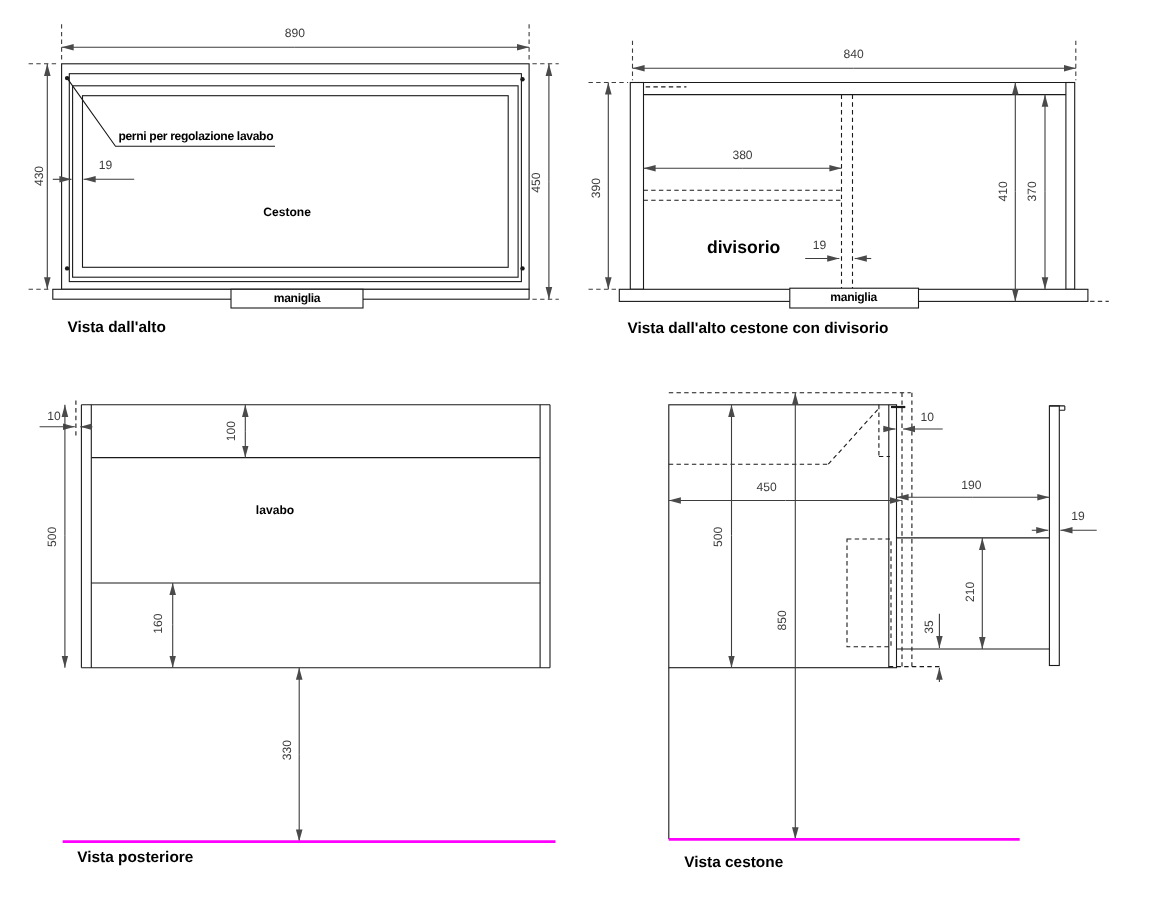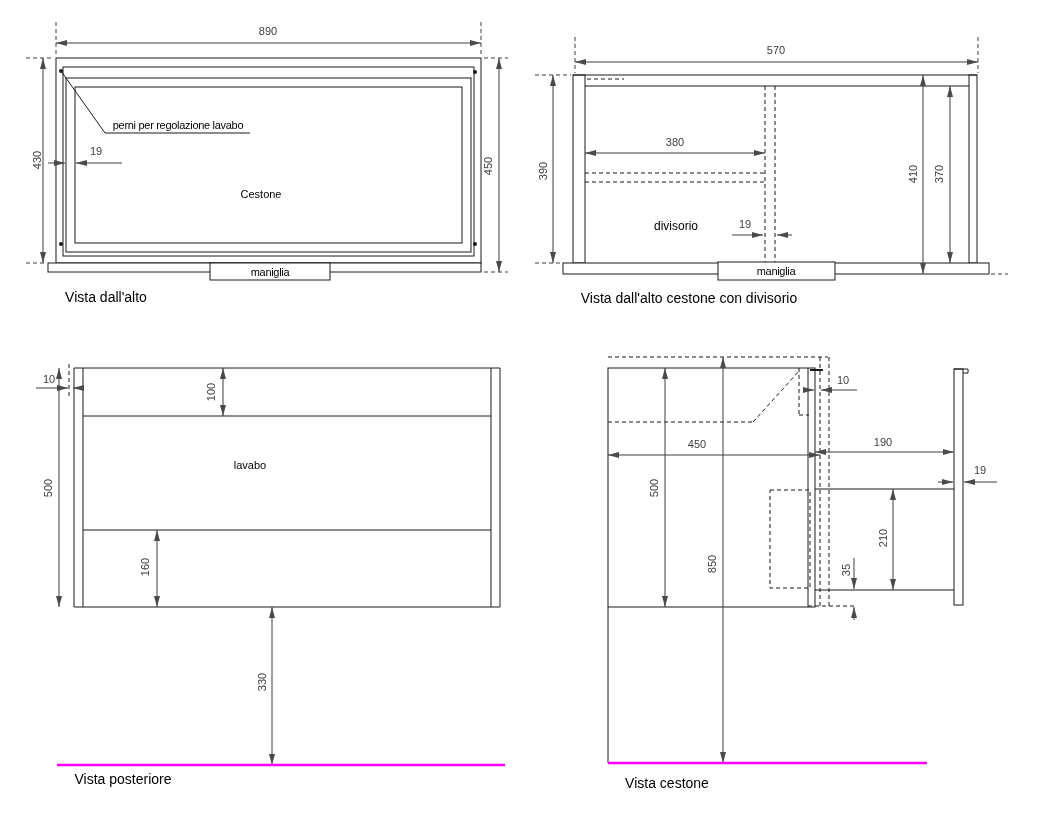--- a/index.html
+++ b/index.html
@@ -2,25 +2,25 @@
 <html style="--bg: #ffffff; --line: #1a1a1a; --dim: #3d3d3d; --floor: #ff00ff;"><head>
 <meta charset="utf-8">
 <style>
   html,body{margin:0;padding:0;background:#fff;}
   .stage{position:relative;width:1048px;height:820px;background:var(--bg,#fff);overflow:hidden;
          font-family:"Liberation Sans",sans-serif;}
   .stage svg{position:absolute;left:0;top:0;}
   .t{position:absolute;transform:translate(-50%,-50%);white-space:nowrap;
      color:var(--dim,#3d3d3d);font-size:11px;line-height:1;}
   .t.rot{transform:translate(-50%,-50%) rotate(-90deg);}
-  .t.lbl{color:#000;font-weight:normal;}
+  .t.lbl{color:#000;font-weight:bold;}
   .s15{font-size:11px;}
-  .s16{font-size:12px;}
+  .s16{font-size:16px;}
   .s11{font-size:11px;letter-spacing:-0.3px;}
-  .t.cap{color:#000;font-weight:normal;font-size:14px;}
+  .t.cap{color:#000;font-weight:bold;font-size:14px;}
   
   .geo{stroke:var(--line,#1a1a1a);fill:none;stroke-width:1;}
   .geo2{stroke:var(--line,#1a1a1a);fill:none;stroke-width:2;}
   .geow{stroke:var(--line,#1a1a1a);fill:#fff;stroke-width:1;}
   .dash{stroke:var(--line,#1a1a1a);fill:none;stroke-width:1;stroke-dasharray:4 3;}
   .dml{stroke:var(--dim,#4a4a4a);fill:none;stroke-width:1;}
   .dmd{stroke:var(--dim,#4a4a4a);fill:none;stroke-width:1;stroke-dasharray:4 3;}
   .floor{stroke:var(--floor,#ff00ff);stroke-width:2.5;fill:none;}
   .pin{fill:var(--line,#1a1a1a);}
 </style>
@@ -183,21 +183,21 @@
 
 <div class="t" style="left:268px;top:31px">890</div>
 <div class="t rot" style="left:37px;top:160px">430</div>
 <div class="t rot" style="left:488px;top:166px">450</div>
 <div class="t" style="left:96px;top:151px">19</div>
 <div class="t lbl s11" style="left:178px;top:125px">perni per regolazione lavabo</div>
 <div class="t lbl s15" style="left:261px;top:194px">Cestone</div>
 <div class="t lbl s11" style="left:270px;top:272px">maniglia</div>
 <div class="t cap" style="left:106px;top:297px">Vista dall'alto</div>
 
-<div class="t" style="left:776px;top:50px">570</div>
+<div class="t" style="left:776px;top:50px">840</div>
 <div class="t rot" style="left:543px;top:171px">390</div>
 <div class="t" style="left:675px;top:142px">380</div>
 <div class="t" style="left:745px;top:224px">19</div>
 <div class="t rot" style="left:913px;top:174px">410</div>
 <div class="t rot" style="left:939px;top:174px">370</div>
 <div class="t lbl s16" style="left:676px;top:226px">divisorio</div>
 <div class="t lbl s11" style="left:776px;top:271px">maniglia</div>
 <div class="t cap" style="left:689px;top:298px">Vista dall'alto cestone con divisorio</div>
 
 <div class="t" style="left:49px;top:379px">10</div>

